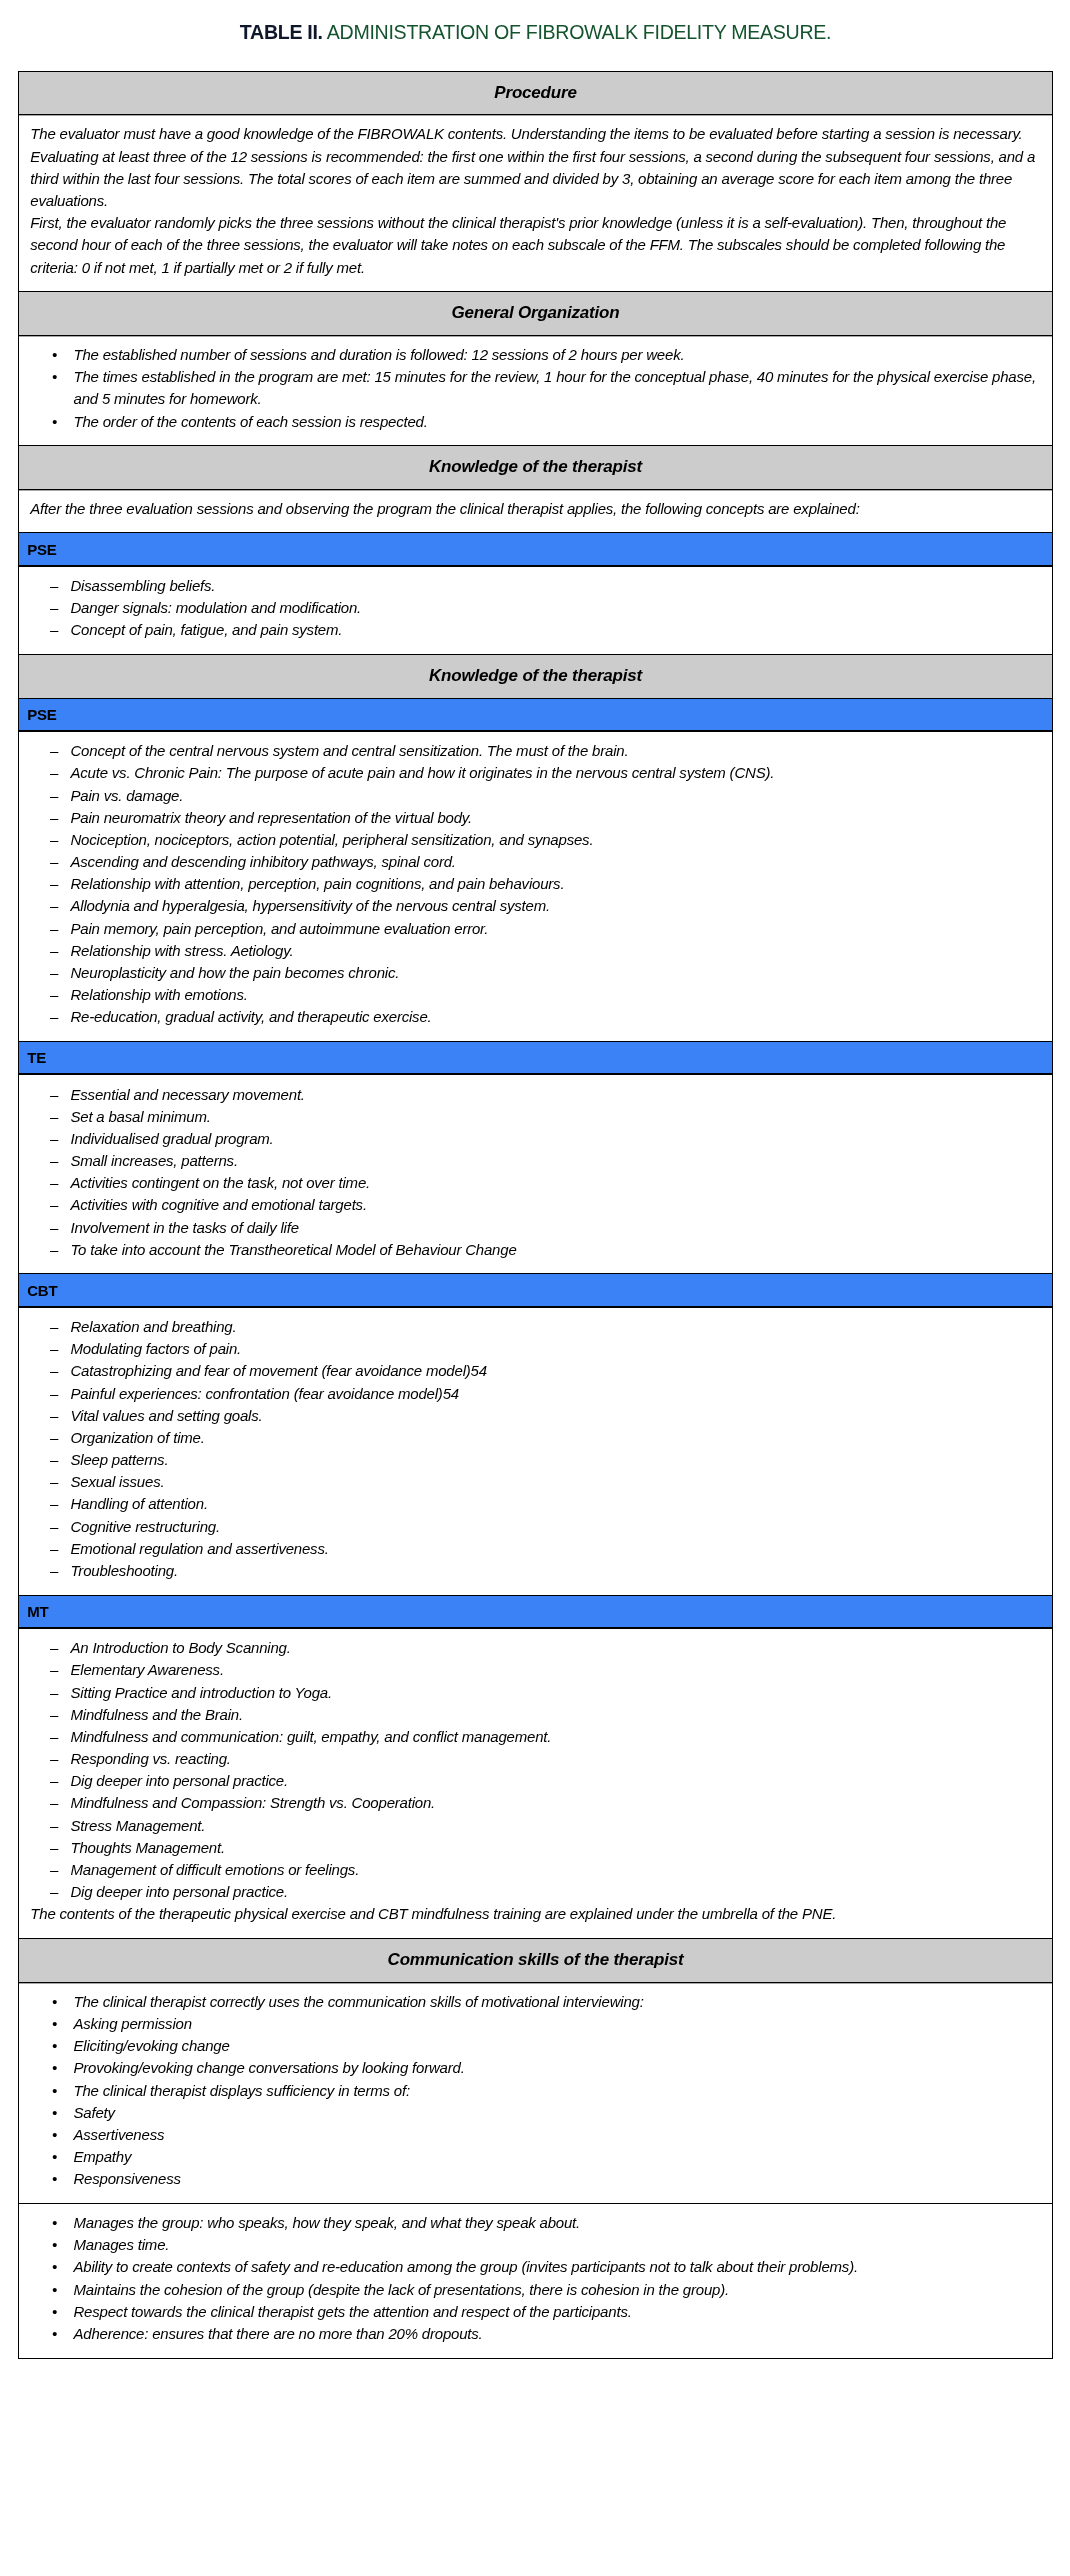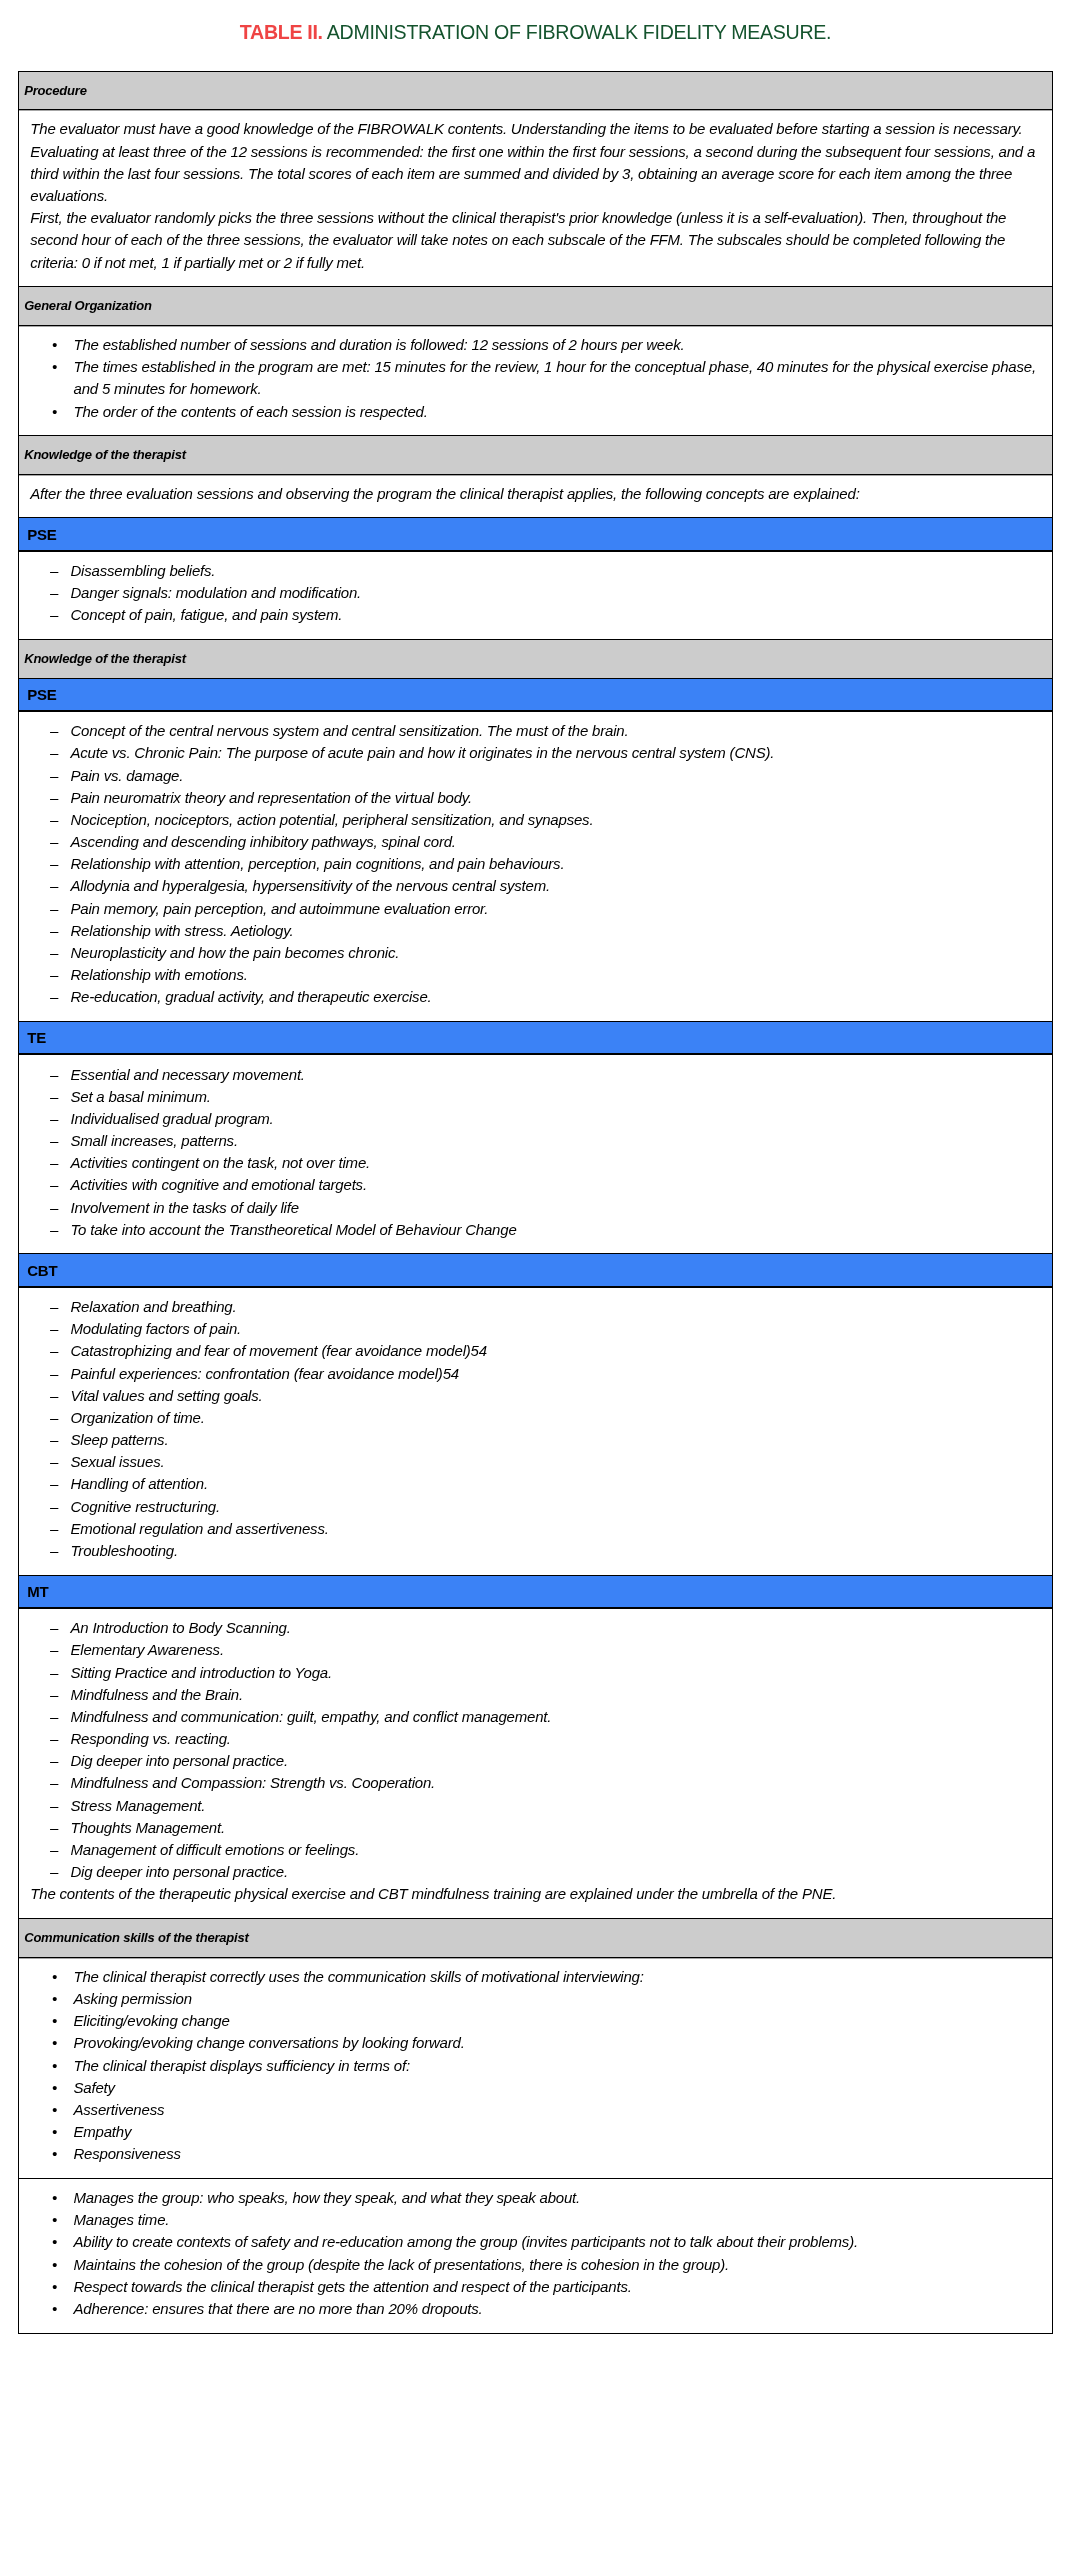--- a/index.html
+++ b/index.html
@@ -11,38 +11,38 @@
   }
   .page { padding: 15.5px 18px 23px 18px; box-sizing: border-box; }
 
   .caption {
     text-align: center;
     font-size: 19.6px;
     margin: 5.2px 0 27px 0;
     letter-spacing: -0.3px;
     white-space: nowrap;
   }
-  .caption .prefix { color: #ef4444; font-weight: 700; text-align: right; }
+  .caption .prefix { color: #0f172a; font-weight: 700; text-align: right; }
   .caption .main  { color: #14532d; font-weight: 400; }
 
   .ftable {
     border: 1.5px solid #000;
     background: #fff;
   }
   .row { border-top: 1px solid #000; }
   .ftable .row:first-child { border-top: 0; }
 
   .band {
     background: #cccccc;
     border-top: 1.5px solid #000;
     border-bottom: 1.5px solid #000;
-    text-align: left;
+    text-align: center;
     font-weight: 700;
     font-style: italic;
-    font-size: 13px;
+    font-size: 17px;
     padding: 11.3px 5.2px;
     box-shadow: 0 1px 0 rgba(0,0,0,0.35);
   }
   .band + .row { border-top: 0; }
 
   .sub {
     font-weight: 700;
     font-size: 15px;
     padding: 7.2px 8.2px;
     border-bottom: 2.1px solid #000;

